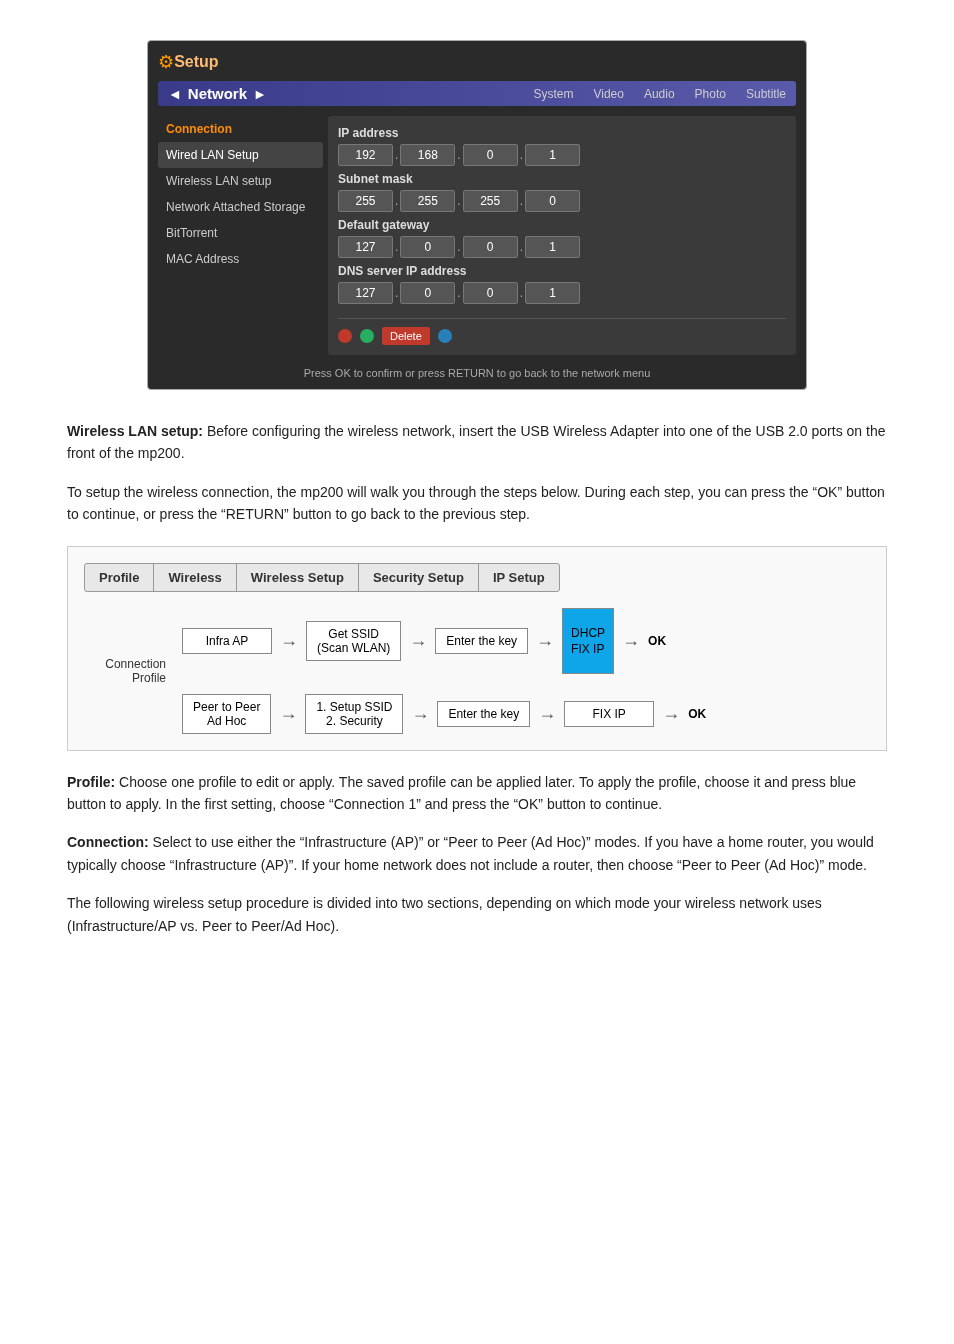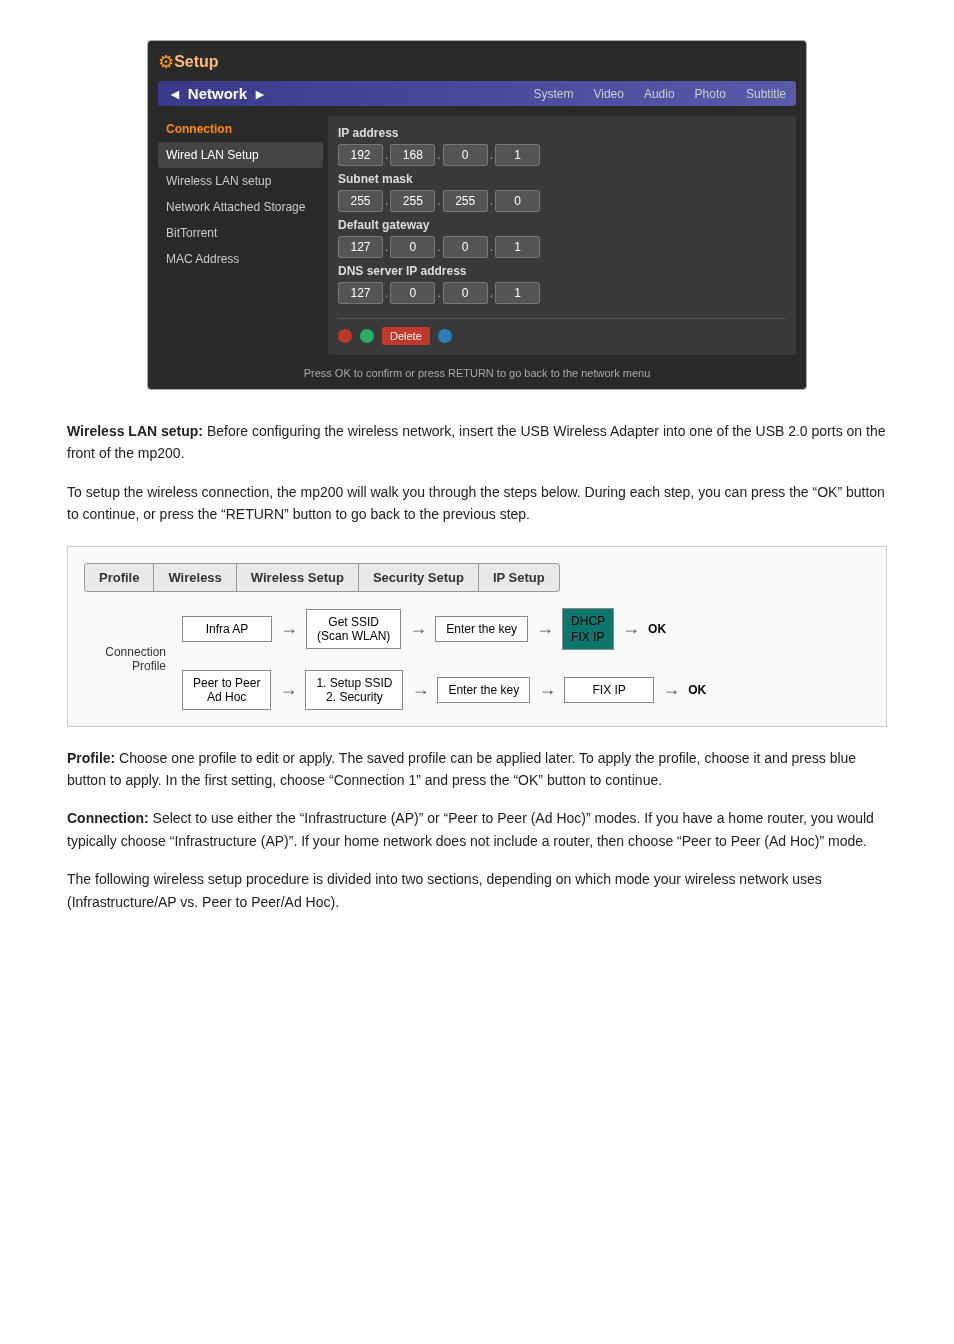--- a/index.html
+++ b/index.html
@@ -126,21 +126,21 @@
       display: flex;
       align-items: center;
       gap: 2px;
       margin-bottom: 6px;
     }
 
     .ip-box {
       background: #555;
       border: 1px solid #777;
       color: #fff;
-      width: 45px;
+      width: 55px;
       padding: 3px 4px;
       font-size: 12px;
       text-align: center;
       border-radius: 2px;
     }
 
     .ip-dot {
       color: #aaa;
       font-size: 12px;
     }
@@ -376,21 +376,21 @@
 
         <div style="display:flex; flex-direction:column; gap:20px;">
 
           <div style="display:flex; align-items:center; gap:4px;">
             <div class="flow-node">Infra AP</div>
             <span class="flow-arrow">→</span>
             <div class="flow-node" style="min-width:90px;">Get SSID<br>(Scan WLAN)</div>
             <span class="flow-arrow">→</span>
             <div class="flow-node">Enter the key</div>
             <span class="flow-arrow">→</span>
-            <div style="display:flex; flex-direction:column; gap:2px; border:1px solid #888; padding:5px 8px; background:#0f766e;">
+            <div style="display:flex; flex-direction:column; gap:2px; border:1px solid #888; padding:17px 8px; background:#0ea5e9;">
               <span style="font-size:12px;">DHCP</span>
               <span style="font-size:12px;">FIX IP</span>
             </div>
             <span class="flow-arrow">→</span>
             <span style="font-size:12px; font-weight:bold;">OK</span>
           </div>
 
           <div style="display:flex; align-items:center; gap:4px;">
             <div class="flow-node" style="min-width:80px;">Peer to Peer<br>Ad Hoc</div>
             <span class="flow-arrow">→</span>

